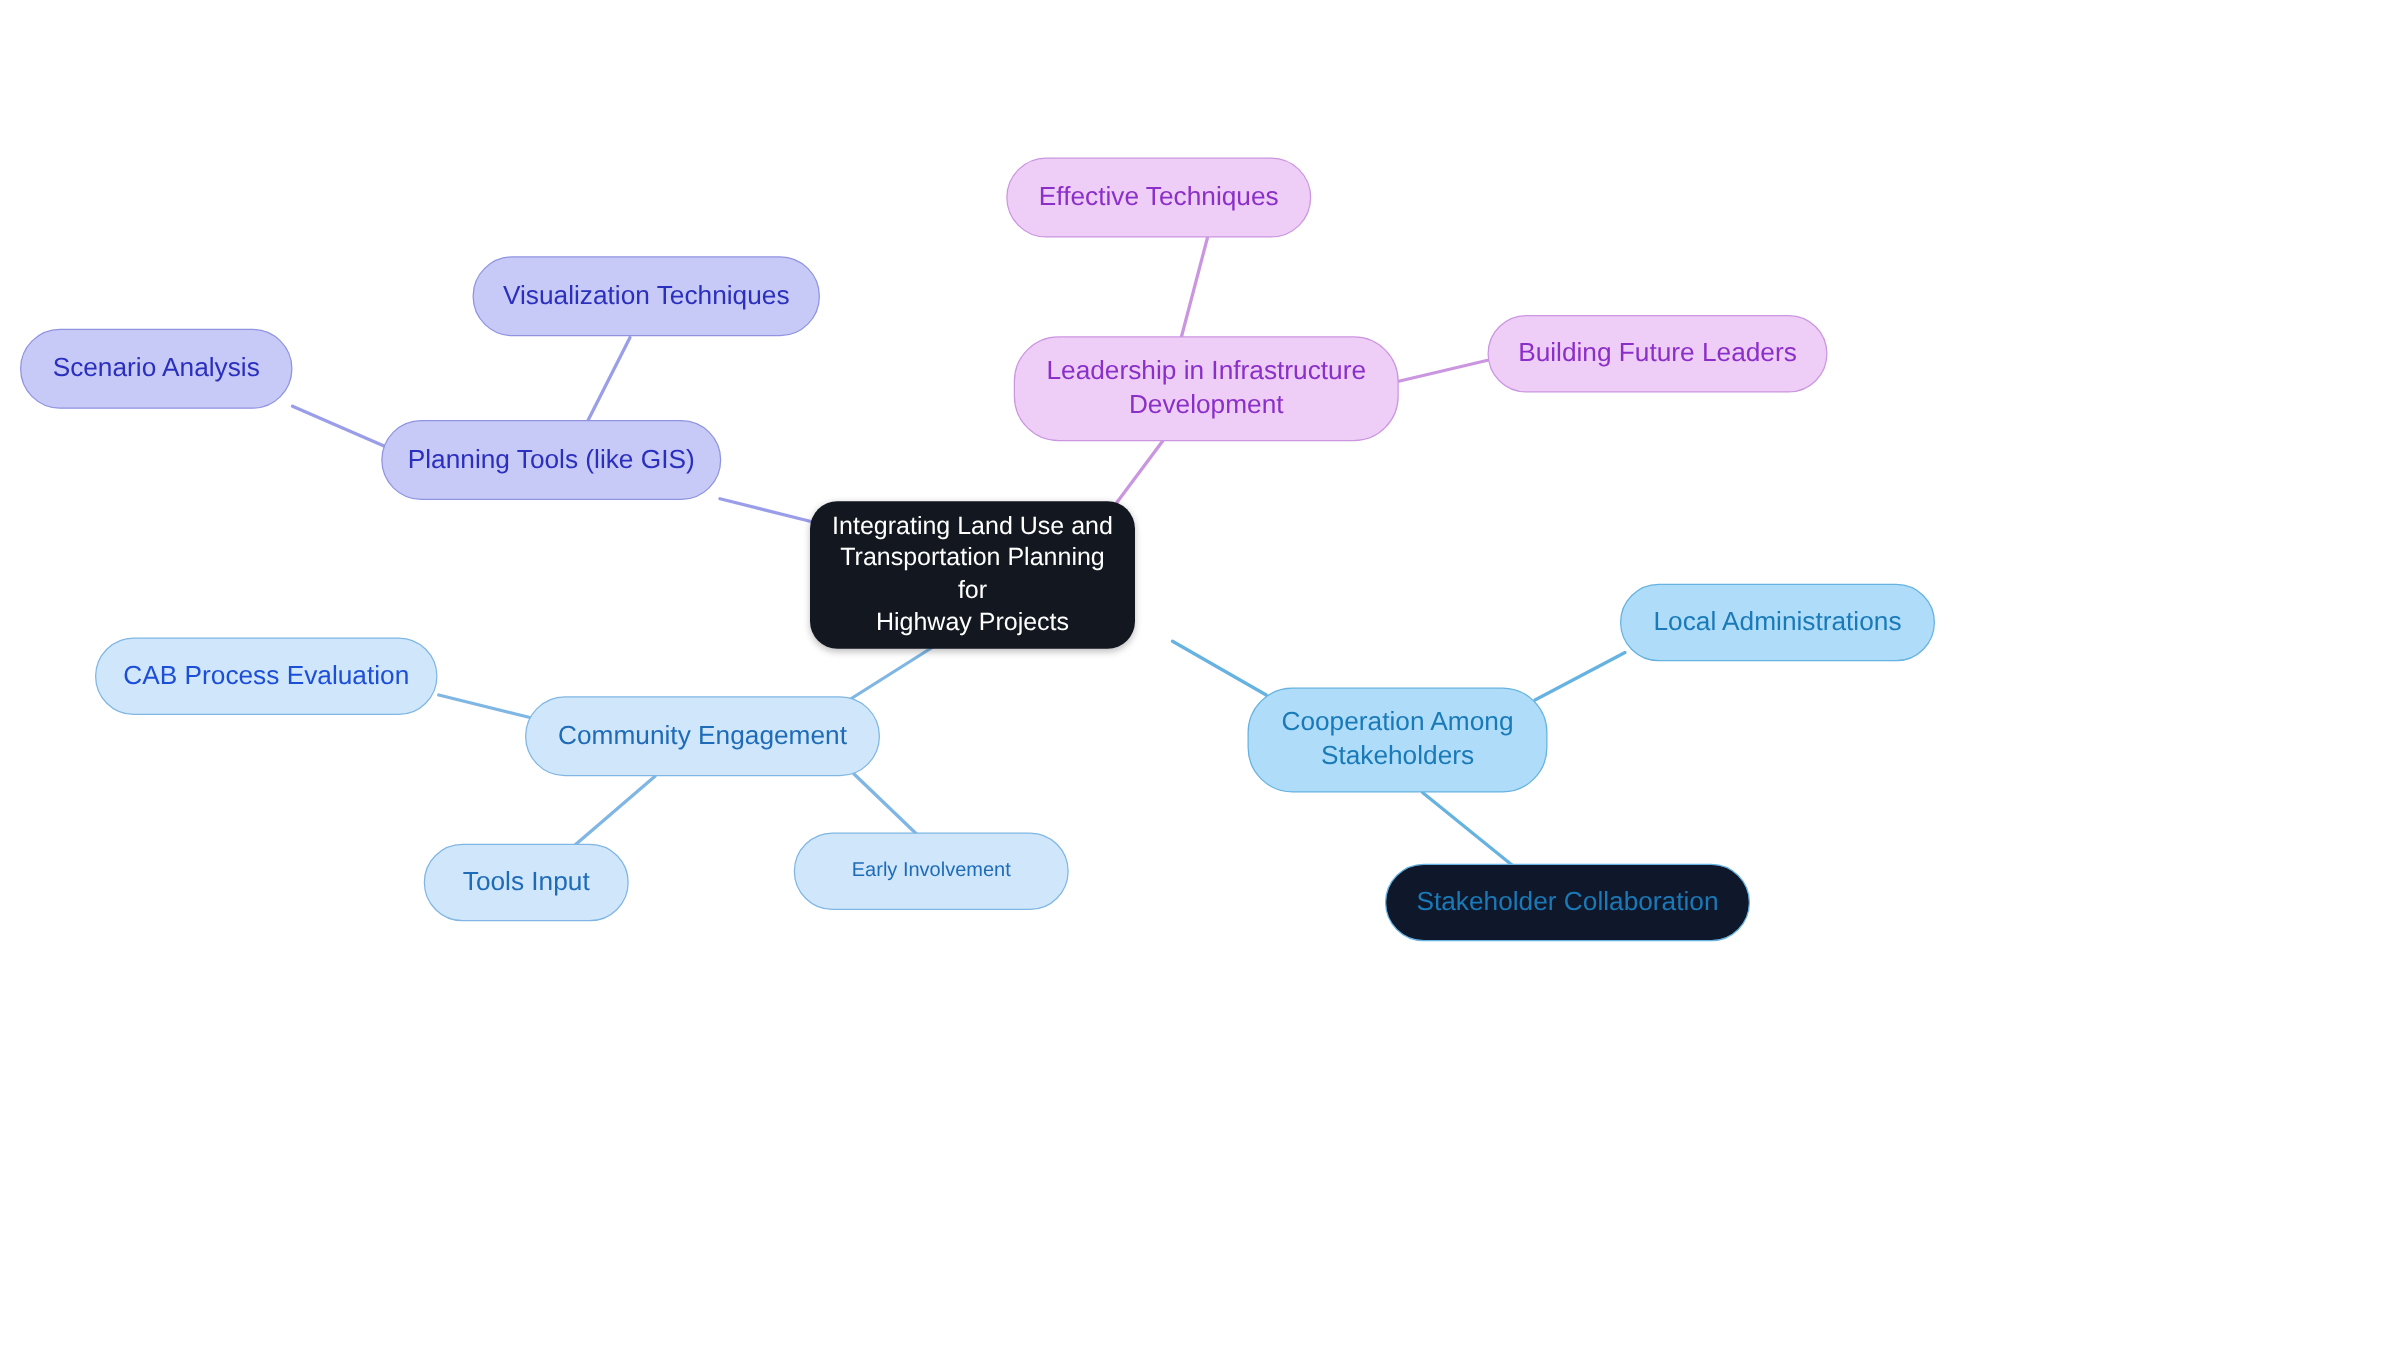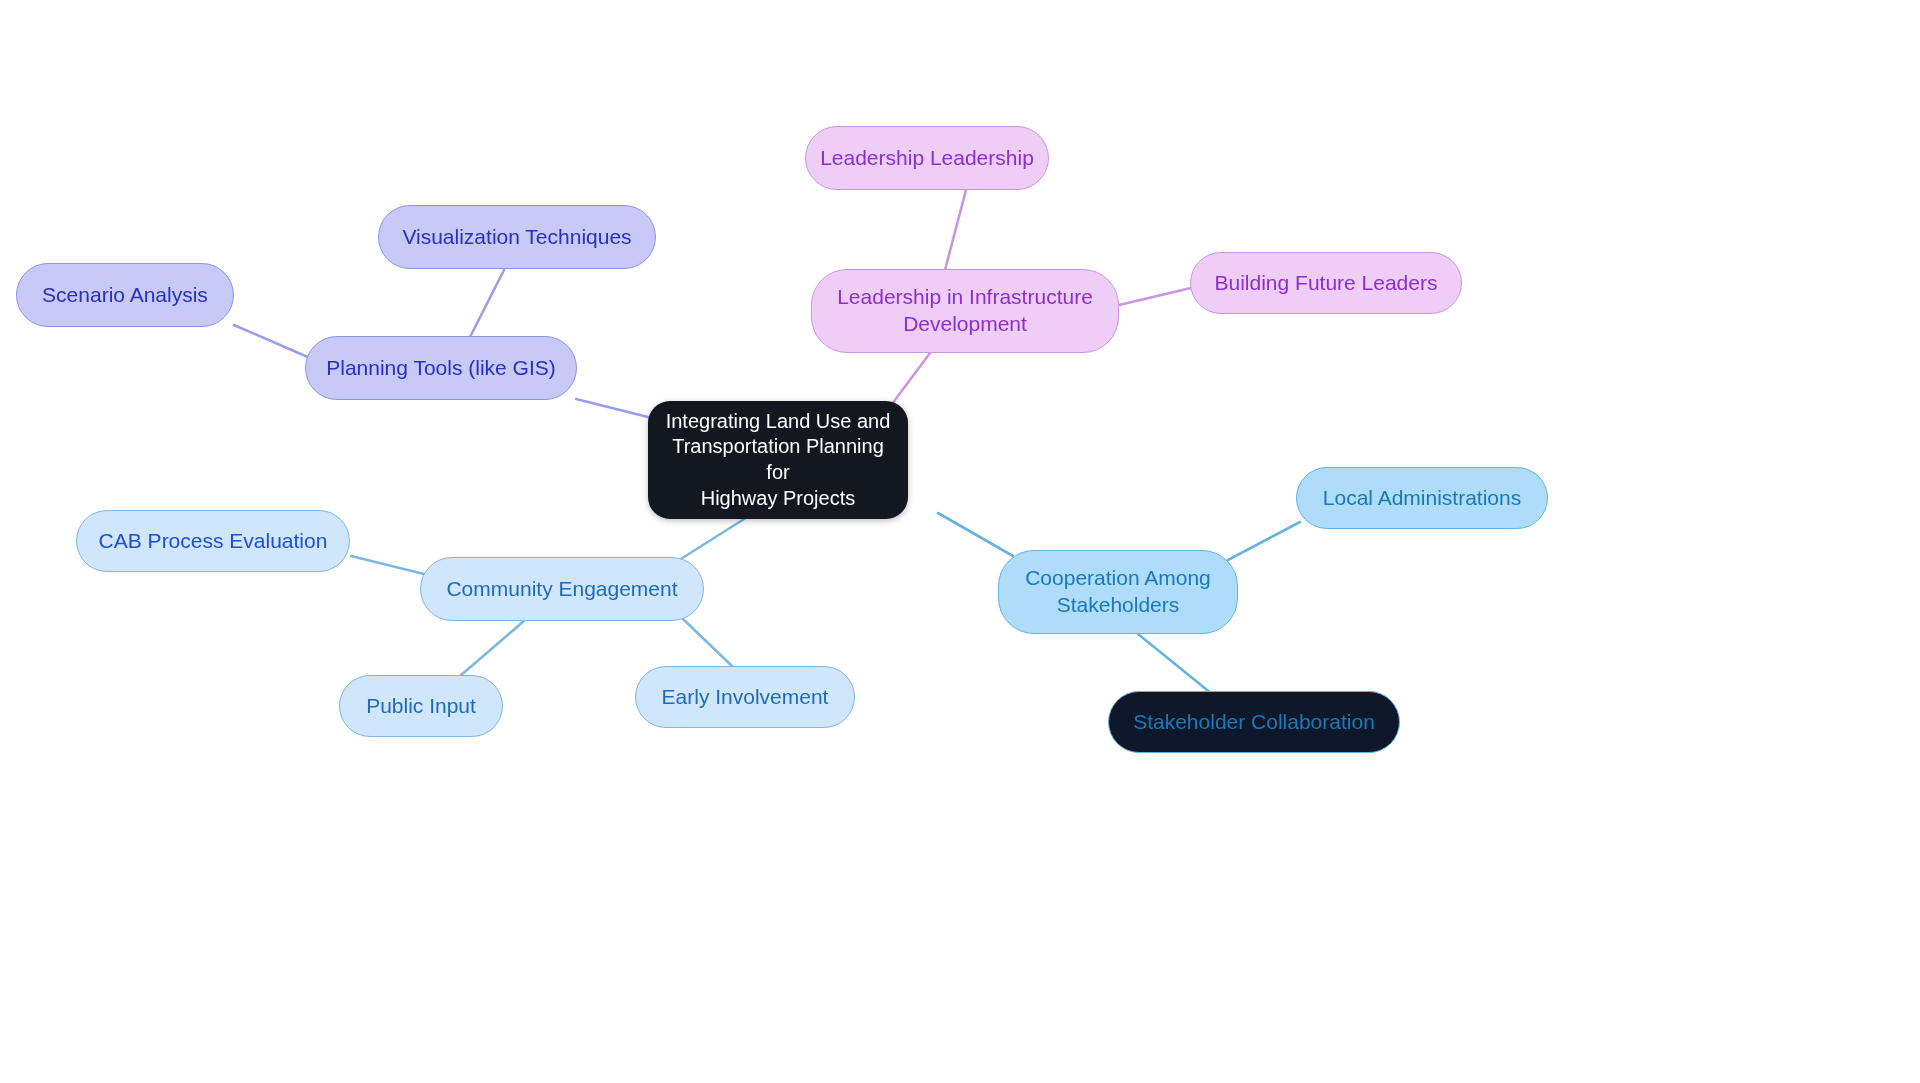--- a/index.html
+++ b/index.html
@@ -72,24 +72,24 @@
     </svg>
   <div id="node-layer">
       <div class="node root" style="width: 260px; height: 118px; left: 648px; top: 401px; background: rgb(19, 24, 32); border-color: rgb(19, 24, 32); color: rgb(255, 255, 255); font-size: 20px; border-radius: 22px;"><span class="node-label">Integrating Land Use and
 Transportation Planning for
 Highway Projects</span></div>
       <div class="node" style="width: 272px; height: 64px; left: 305px; top: 336px; background: rgb(199, 201, 247); border-color: rgb(143, 147, 224); color: rgb(42, 47, 189); font-size: 21px; border-radius: 32px;"><span class="node-label">Planning Tools (like GIS)</span></div>
       <div class="node" style="width: 218px; height: 64px; left: 16px; top: 263px; background: rgb(199, 201, 247); border-color: rgb(143, 147, 224); color: rgb(42, 47, 189); font-size: 21px; border-radius: 32px;"><span class="node-label">Scenario Analysis</span></div>
       <div class="node" style="width: 278px; height: 64px; left: 378px; top: 205px; background: rgb(199, 201, 247); border-color: rgb(143, 147, 224); color: rgb(42, 47, 189); font-size: 21px; border-radius: 32px; justify-content: center;"><span class="node-label">Visualization Techniques</span></div>
       <div class="node" style="width: 308px; height: 84px; left: 811px; top: 269px; background: rgb(238, 205, 247); border-color: rgb(203, 150, 224); color: rgb(139, 47, 201); font-size: 21px; border-radius: 36px;"><span class="node-label">Leadership in Infrastructure
 Development</span></div>
-      <div class="node" style="width: 244px; height: 64px; left: 805px; top: 126px; background: rgb(238, 205, 247); border-color: rgb(203, 150, 224); color: rgb(139, 47, 201); font-size: 21px; border-radius: 32px;"><span class="node-label">Leadership Leadership</span></div>
+      <div class="node" style="width: 244px; height: 64px; left: 805px; top: 126px; background: rgb(238, 205, 247); border-color: rgb(203, 150, 224); color: rgb(139, 47, 201); font-size: 21px; border-radius: 32px;"><span class="node-label">Effective Techniques</span></div>
       <div class="node" style="width: 272px; height: 62px; left: 1190px; top: 252px; background: rgb(238, 205, 247); border-color: rgb(203, 150, 224); color: rgb(139, 47, 201); font-size: 21px; border-radius: 32px;"><span class="node-label">Building Future Leaders</span></div>
       <div class="node" style="width: 284px; height: 64px; left: 420px; top: 557px; background: rgb(207, 230, 251); border-color: rgb(127, 182, 227); color: rgb(30, 107, 184); font-size: 21px; border-radius: 32px;"><span class="node-label">Community Engagement</span></div>
       <div class="node" style="width: 274px; height: 62px; left: 76px; top: 510px; background: rgb(207, 230, 251); border-color: rgb(127, 182, 227); color: #1d4ed8; font-size: 21px; border-radius: 32px;"><span class="node-label">CAB Process Evaluation</span></div>
-      <div class="node" style="width: 164px; height: 62px; left: 339px; top: 675px; background: rgb(207, 230, 251); border-color: rgb(127, 182, 227); color: rgb(30, 107, 184); font-size: 21px; border-radius: 32px;"><span class="node-label">Public Input</span></div>
-      <div class="node" style="width: 220px; height: 62px; left: 635px; top: 666px; background: rgb(207, 230, 251); border-color: rgb(127, 182, 227); color: rgb(30, 107, 184); font-size: 21px; border-radius: 32px;"><span class="node-label">Early Involvement</span></div>
+      <div class="node" style="width: 164px; height: 62px; left: 339px; top: 675px; background: rgb(207, 230, 251); border-color: rgb(127, 182, 227); color: rgb(30, 107, 184); font-size: 21px; border-radius: 32px;"><span class="node-label">Tools Input</span></div>
+      <div class="node" style="width: 220px; height: 62px; left: 635px; top: 666px; background: rgb(207, 230, 251); border-color: rgb(127, 182, 227); color: rgb(30, 107, 184); font-size: 16px; border-radius: 32px;"><span class="node-label">Early Involvement</span></div>
       <div class="node" style="width: 240px; height: 84px; left: 998px; top: 550px; background: rgb(174, 220, 249); border-color: rgb(102, 178, 224); color: rgb(26, 122, 184); font-size: 21px; border-radius: 36px; align-items: center;"><span class="node-label">Cooperation Among
 Stakeholders</span></div>
       <div class="node" style="width: 252px; height: 62px; left: 1296px; top: 467px; background: rgb(174, 220, 249); border-color: rgb(102, 178, 224); color: rgb(26, 122, 184); font-size: 21px; border-radius: 32px;"><span class="node-label">Local Administrations</span></div>
       <div class="node" style="width: 292px; height: 62px; left: 1108px; top: 691px; background: #0f172a; border-color: rgb(102, 178, 224); color: rgb(26, 122, 184); font-size: 21px; border-radius: 32px;"><span class="node-label">Stakeholder Collaboration</span></div>
     </div>
 </div>
 
 </body></html>

